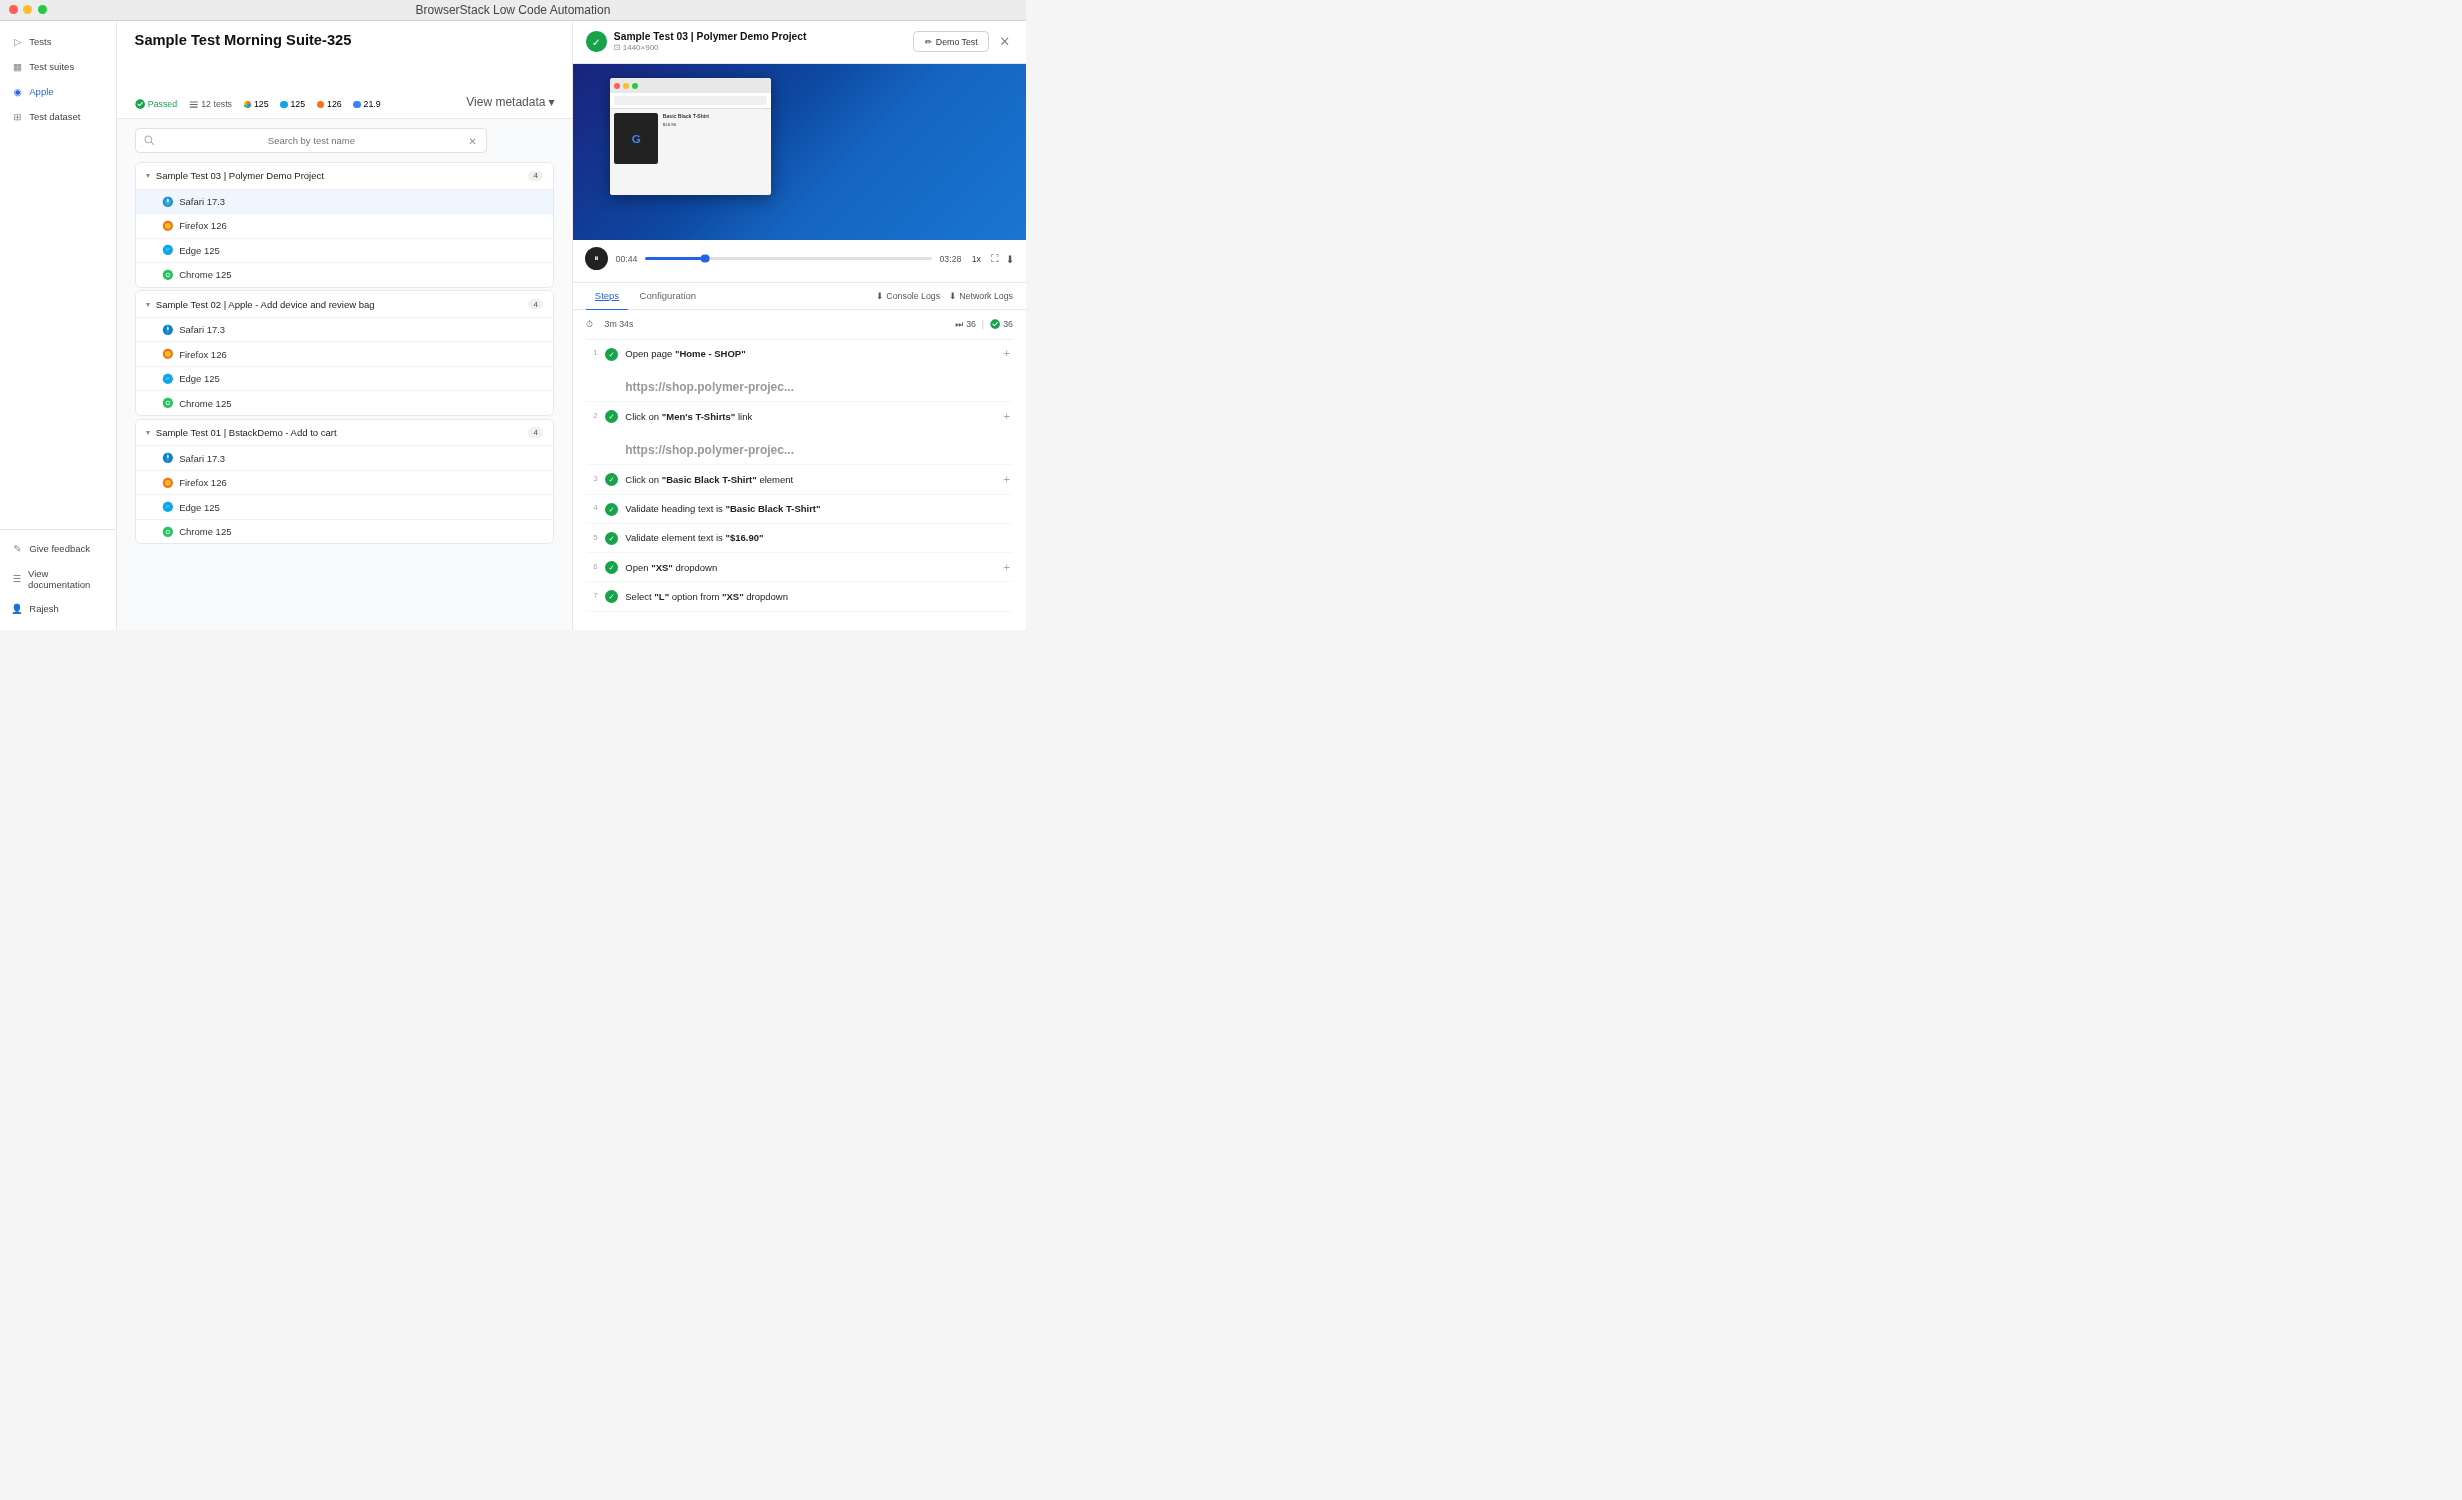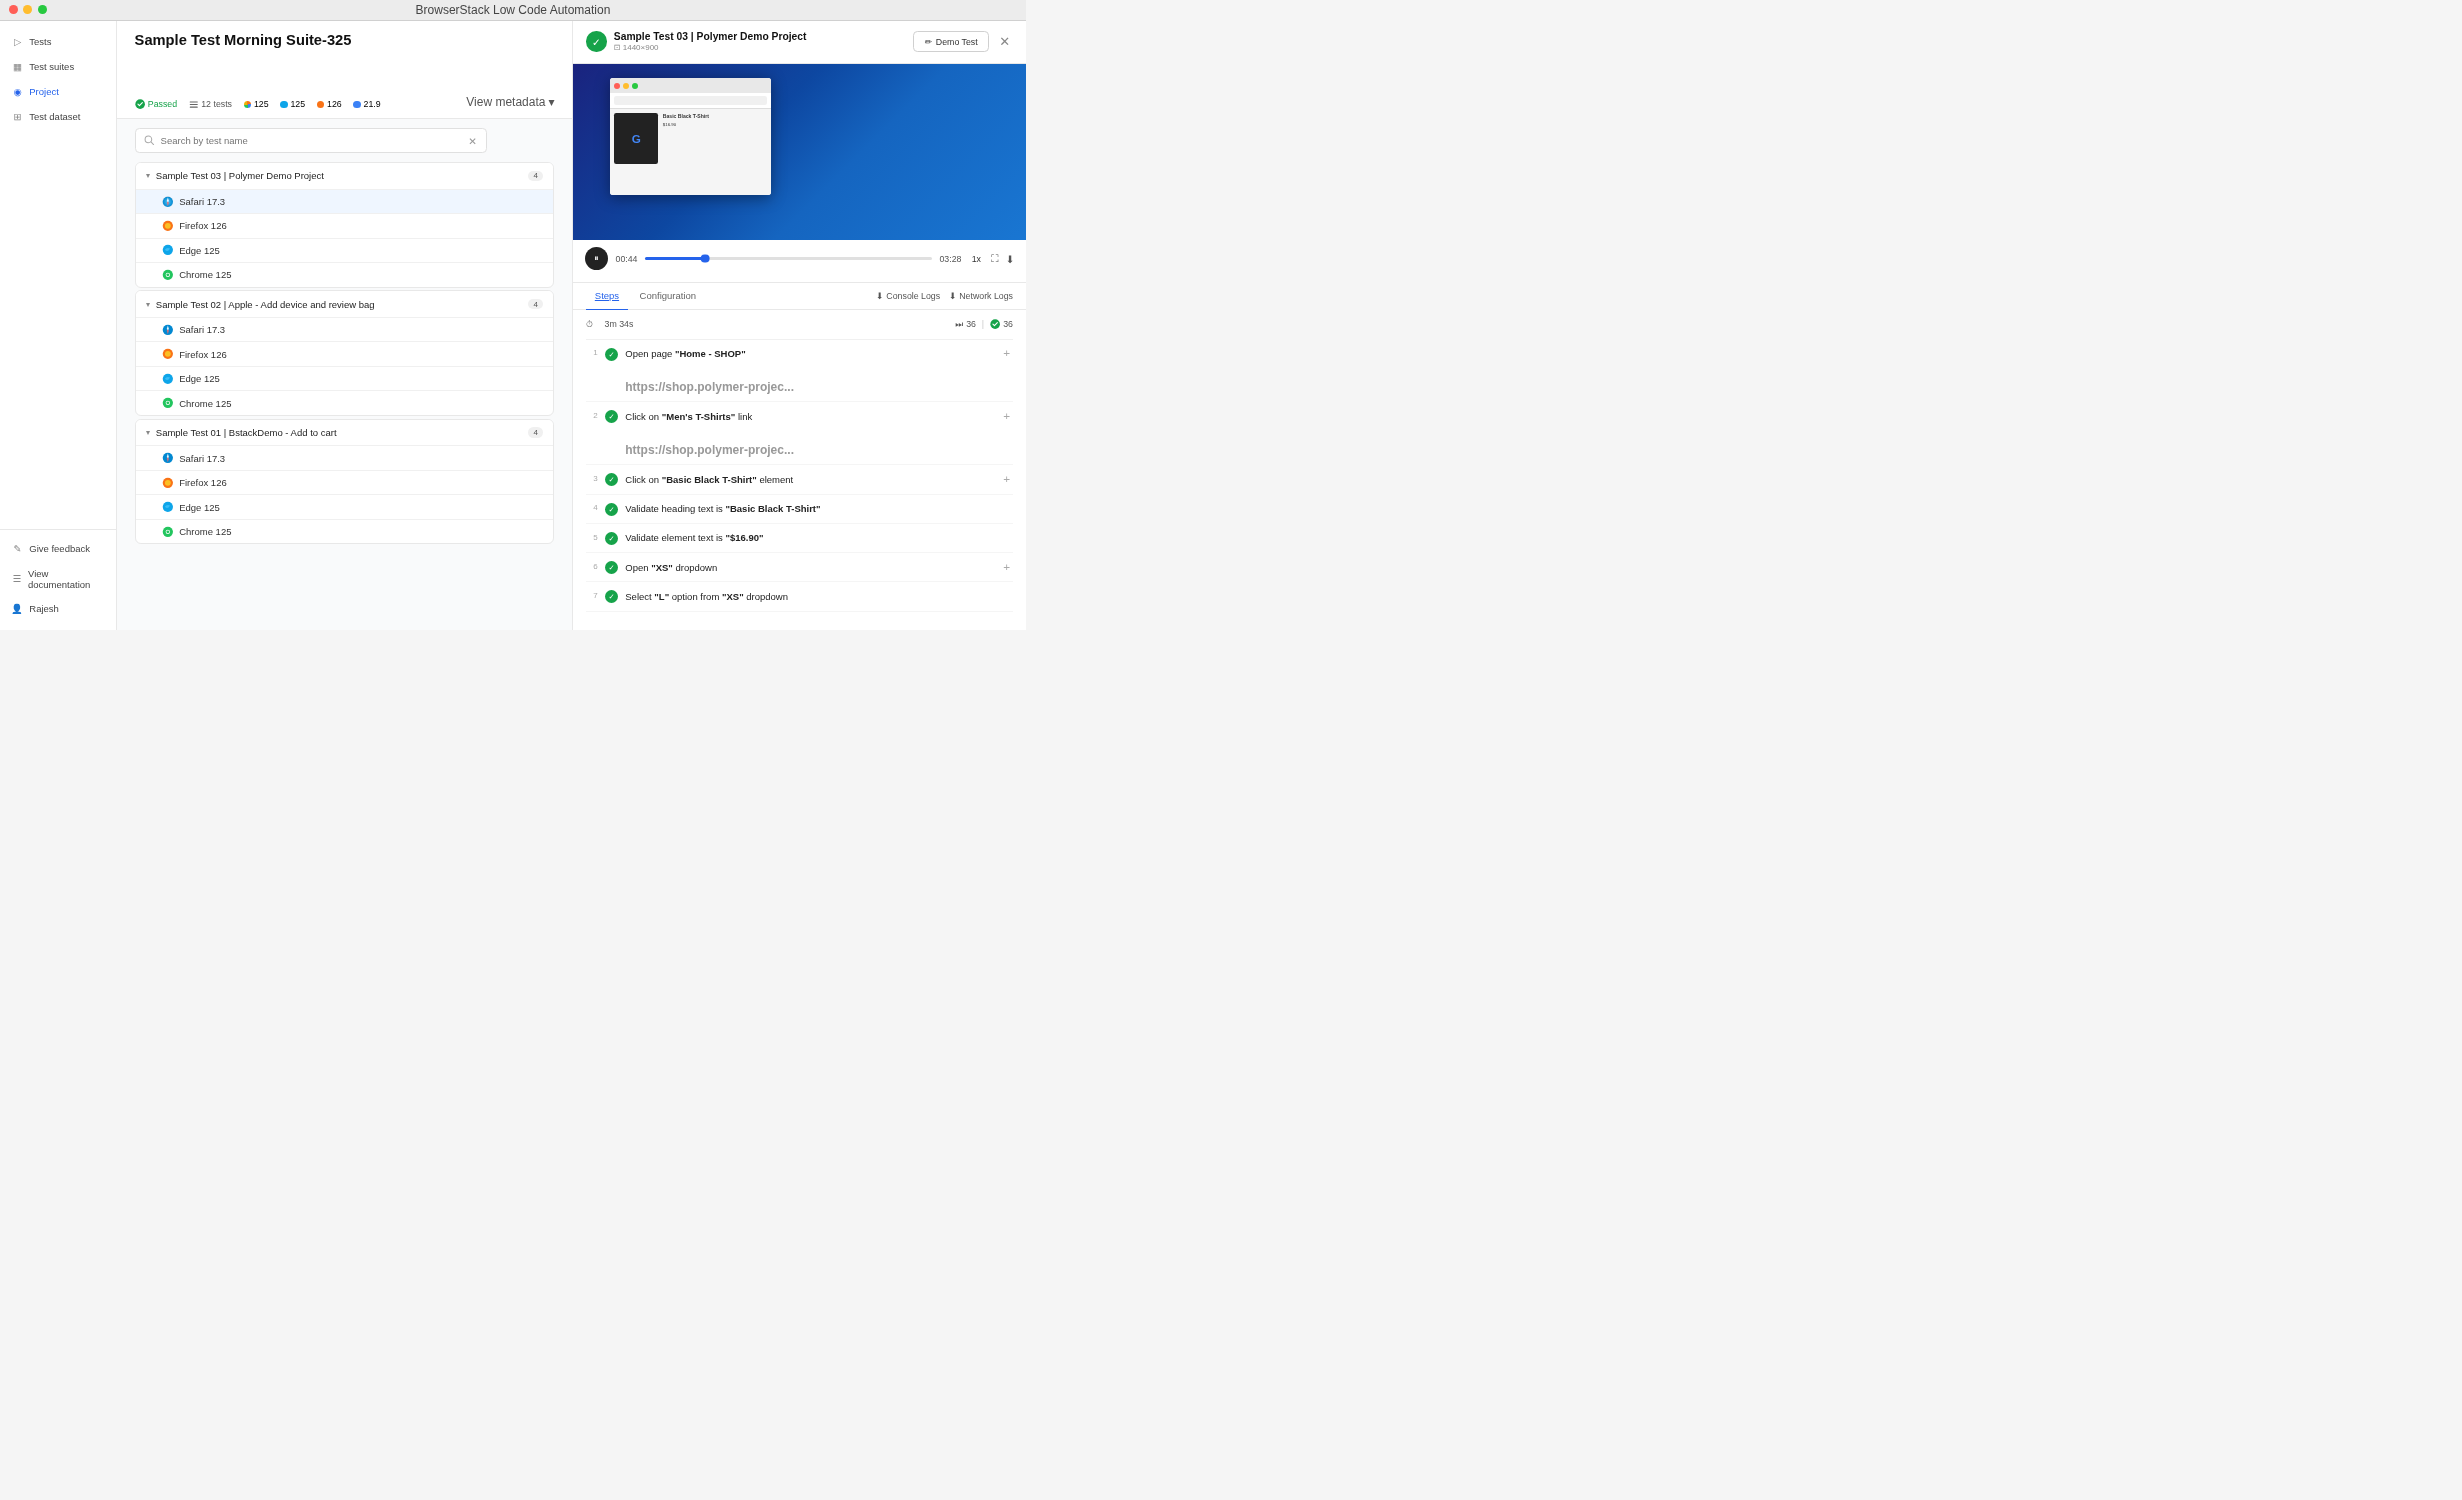--- a/index.html
+++ b/index.html
@@ -150,20 +150,21 @@
       border-radius: 4.4px;
       padding: 5.1px 8.8px;
       gap: 5.9px;
       max-width: 352px;
     }
     .search-input-wrapper input {
       border: none; outline: none;
       font-size: 9.5px; color: #555;
       background: transparent;
       flex: 1;
+      text-align: center;
     }
     .search-clear {
       cursor: pointer; color: #999; font-size: 10.3px;
       background: none; border: none;
     }
 
     
     .test-list {
       flex: 1;
       overflow-y: auto;
@@ -561,21 +562,21 @@
     <div class="sidebar-item">
       <span class="icon">▷</span>
       <span>Tests</span>
     </div>
     <div class="sidebar-item">
       <span class="icon">▦</span>
       <span>Test suites</span>
     </div>
     <div class="sidebar-item active">
       <span class="icon">◉</span>
-      <span>Project</span>
+      <span>Apple</span>
     </div>
     <div class="sidebar-item">
       <span class="icon">⊞</span>
       <span>Test dataset</span>
     </div>
 
     <div class="sidebar-spacer"></div>
     <div class="sidebar-bottom">
       <div class="sidebar-item">
         <span class="icon">✎</span>

